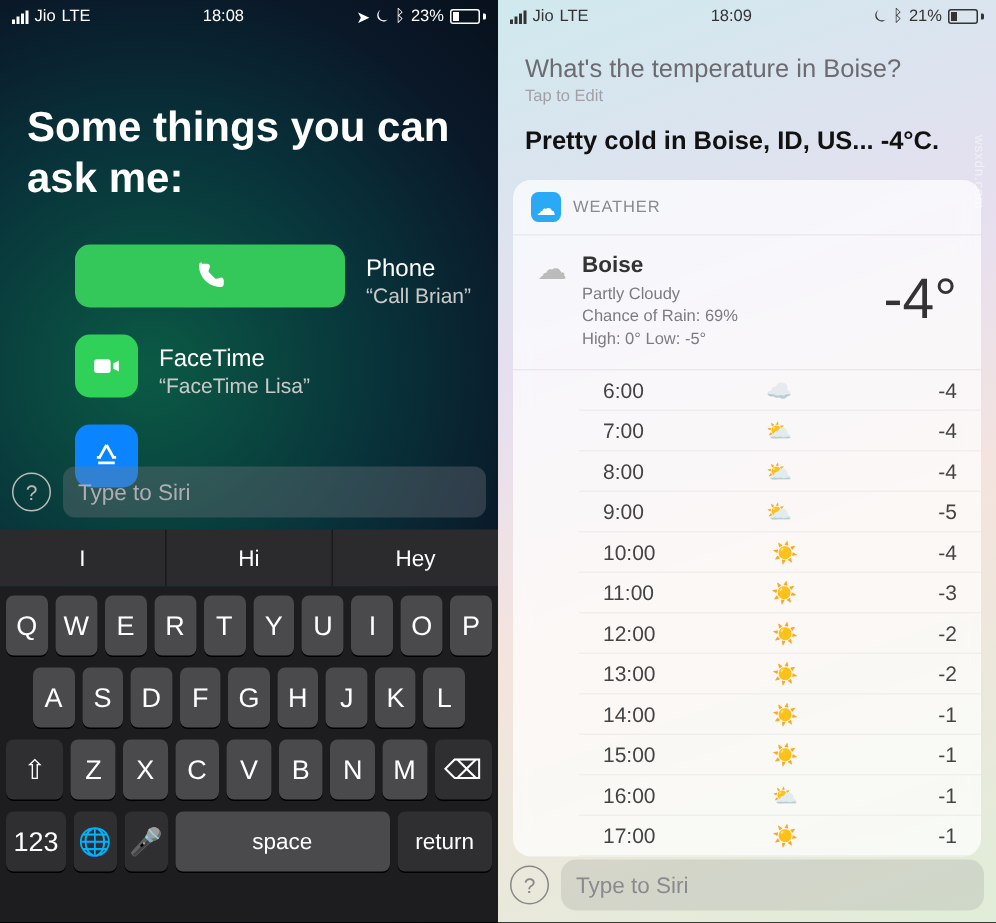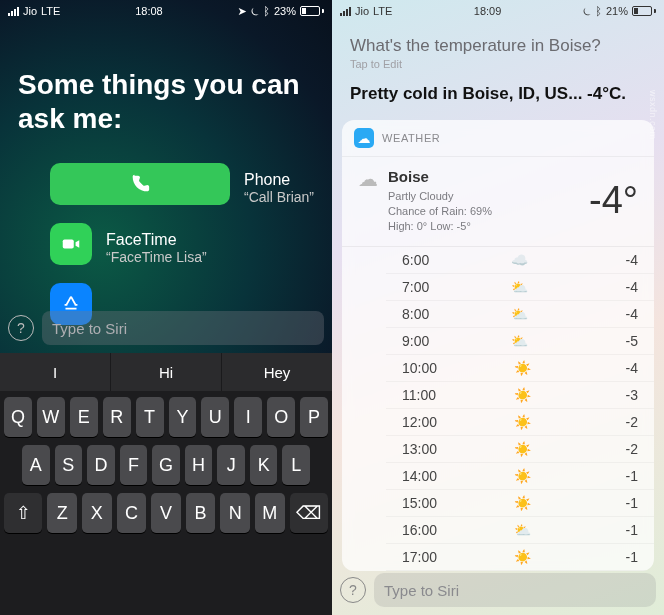--- a/index.html
+++ b/index.html
@@ -179,20 +179,27 @@
         <div class="key fn shift">⇧</div>
         <div class="key">Z</div>
         <div class="key">X</div>
         <div class="key">C</div>
         <div class="key">V</div>
         <div class="key">B</div>
         <div class="key">N</div>
         <div class="key">M</div>
         <div class="key fn bksp">⌫</div>
       </div>
+    <div class="krow">
+      <div class="key fn wide">123</div>
+      <div class="key fn">🌐</div>
+      <div class="key fn">🎤</div>
+      <div class="key space">space</div>
+      <div class="key ret">return</div>
+    </div>
   </div>
 </div>
 
 <div class="phone right">
   <div class="status-bar">
     <div class="status-left">
       <span class="signal">
           <i></i>
           <i></i>
           <i></i>

